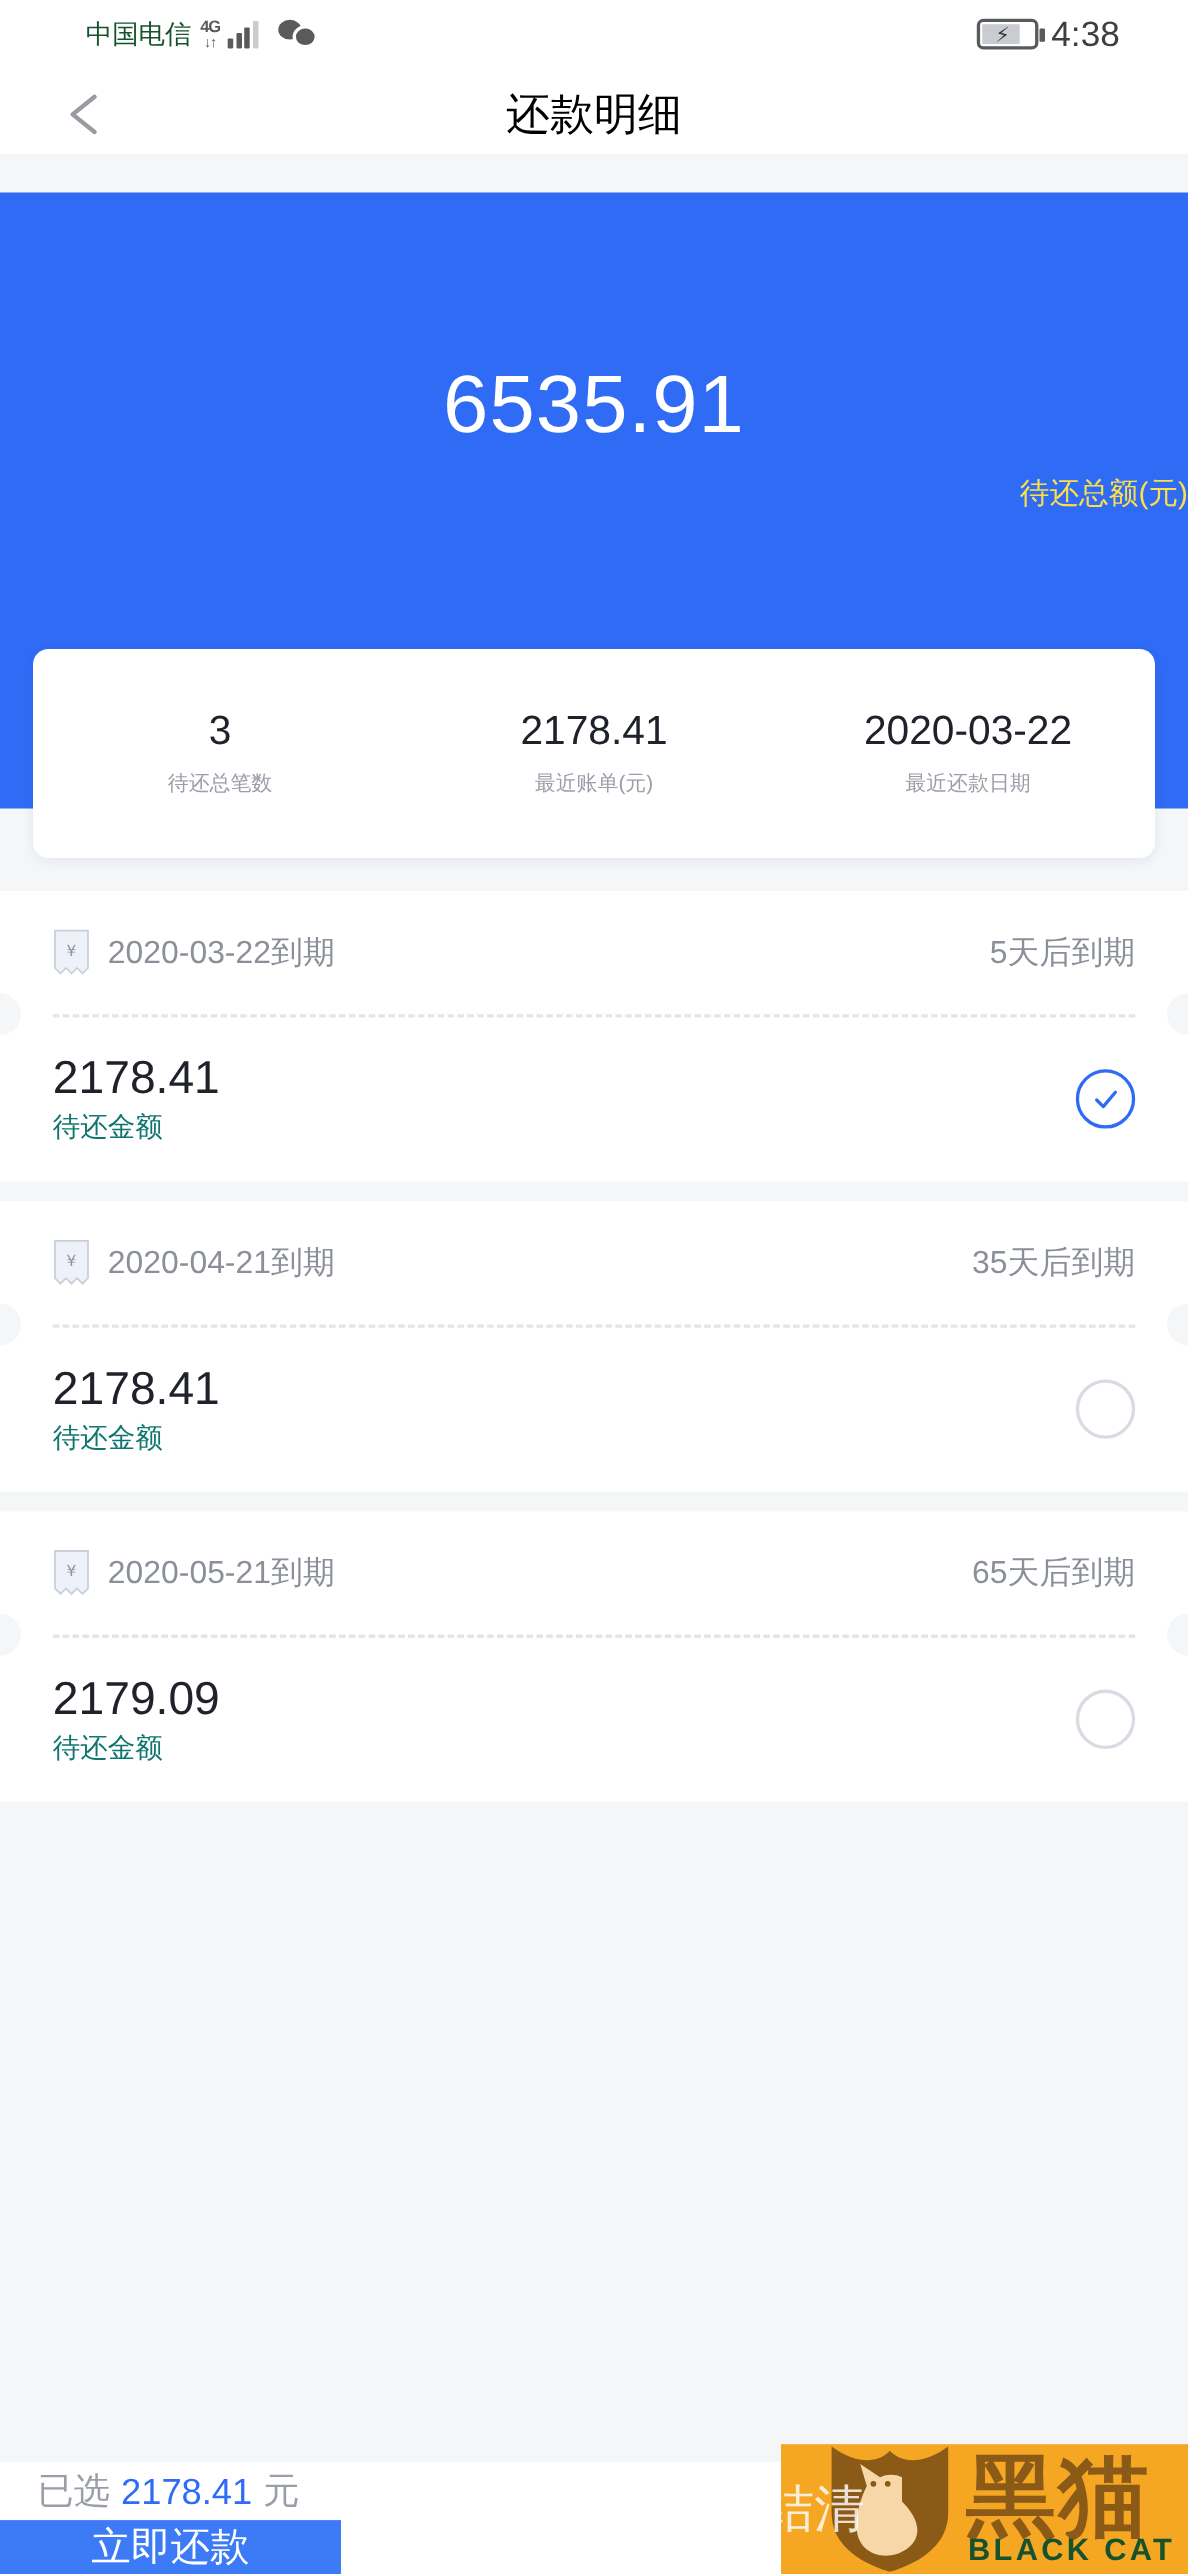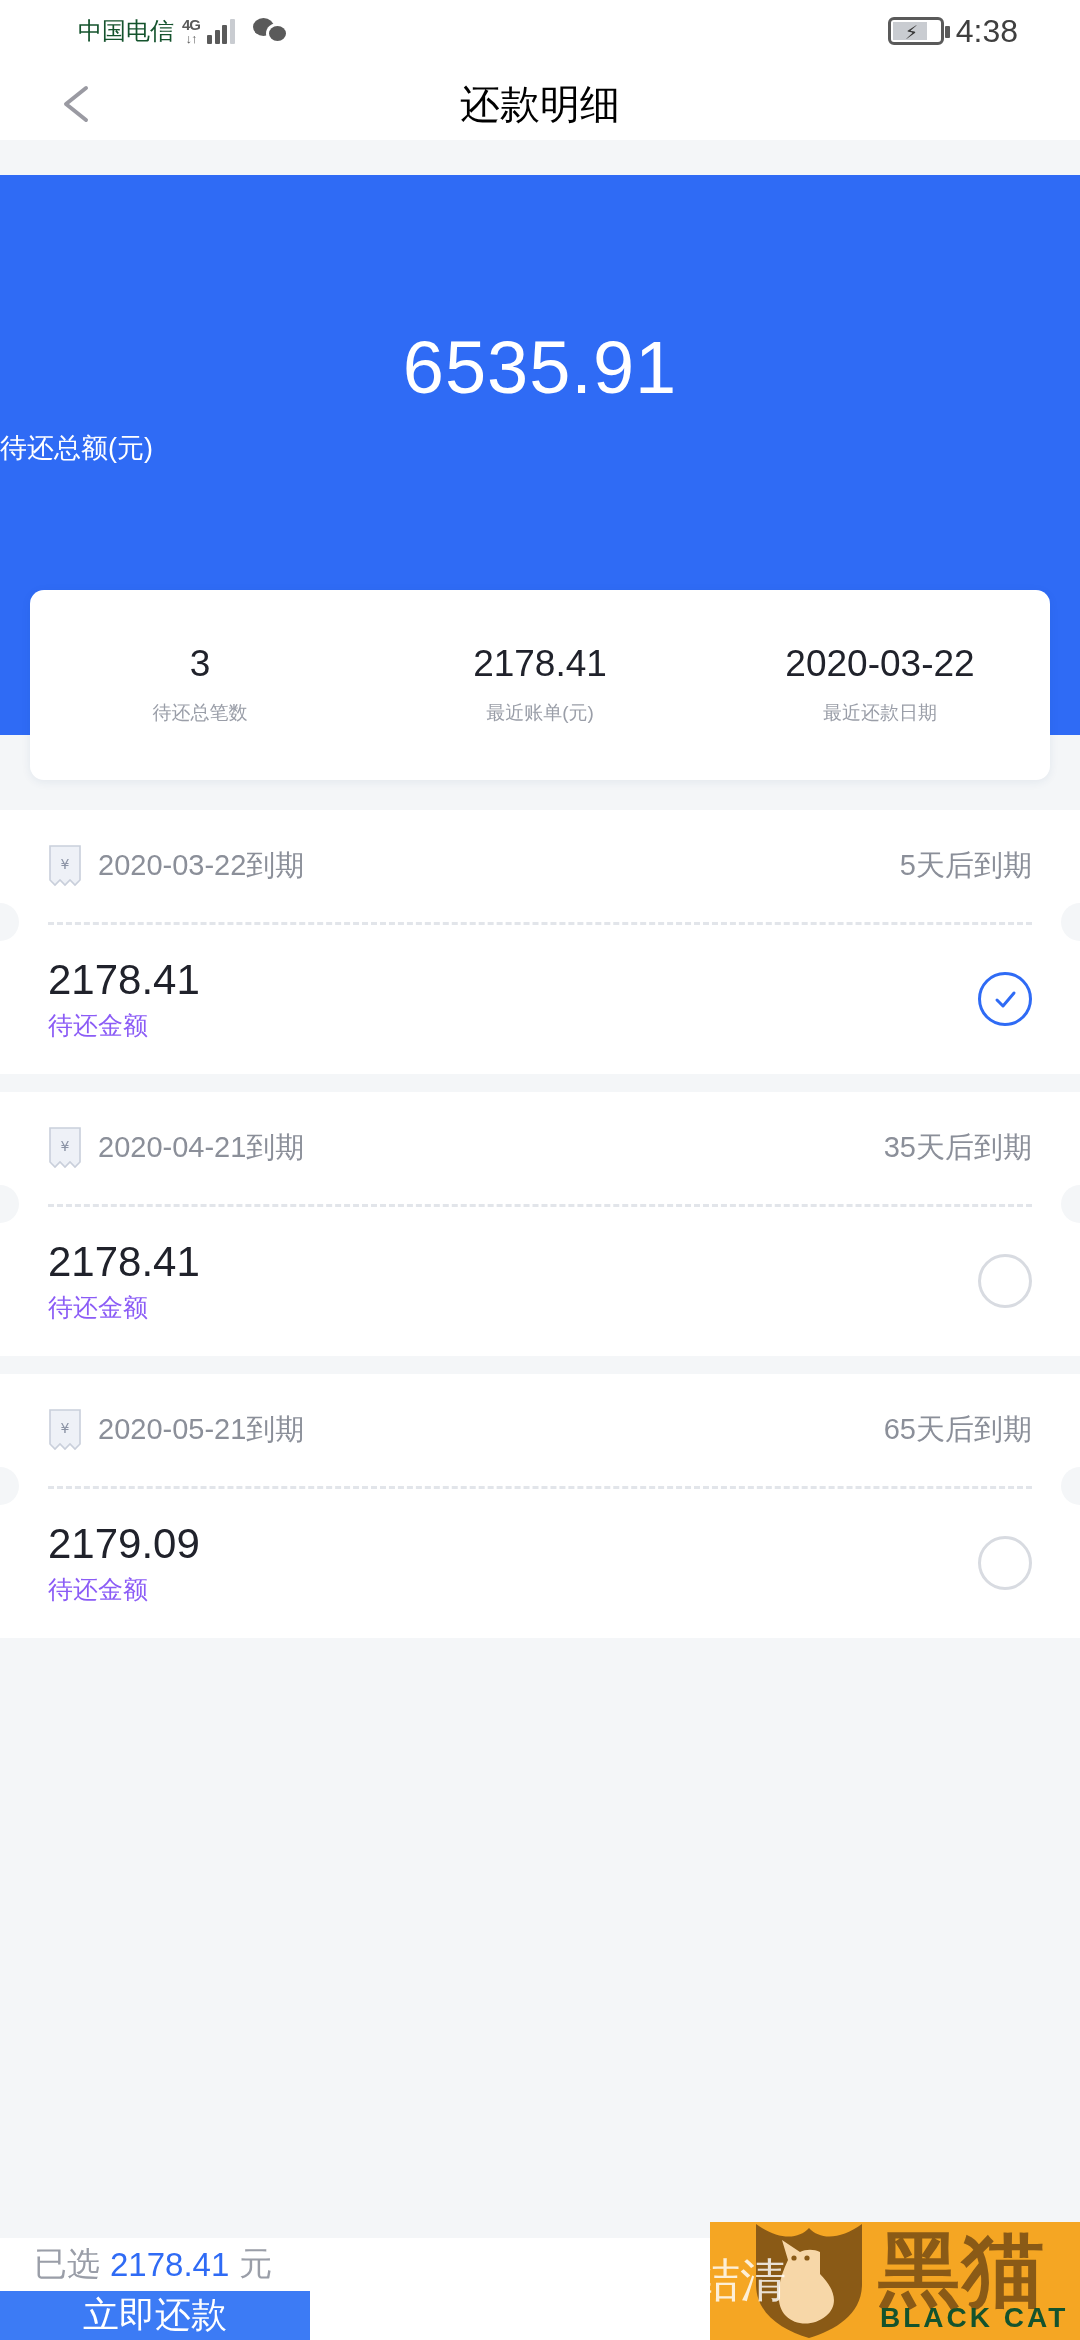--- a/index.html
+++ b/index.html
@@ -45,22 +45,22 @@
   .nav-back svg { display:block; }
   .nav-title {
     position:absolute; left:0; width:1080px; top:14px;
     text-align:center; font-size:40px; color:#000000; line-height:56px; font-weight:500;
   }
 
   
   .hero { position:absolute; top:140px; left:0; width:1080px; height:560px; background:#2f6bf5;margin-top:35px; }
   .hero-amount { position:absolute; top:150px; width:1080px; text-align:center;
      font-size:74px; color:#ffffff; letter-spacing:1px; }
-  .hero-label { position:absolute; top:255px; width:1080px; text-align:left;
-     font-size:27px; color:#ffffff; }
+  .hero-label { position:absolute; top:255px; width:1080px; text-align:right;
+     font-size:27px; color:#fde047; }
 
   
   .stats-card {
     position:absolute; top:590px; left:30px; width:1020px; height:190px;
     background:#ffffff; border-radius:14px;
     display:flex; align-items:center;
     box-shadow:0 2px 10px rgba(30,60,120,.08);
   }
   .stat { flex:1; text-align:center; }
   .stat .v { font-size:37px; color:#20222b; line-height:56px; }
@@ -84,21 +84,21 @@
   }
   .perf .notch-l, .perf .notch-r {
     position:absolute; top:-19px; width:38px; height:38px; border-radius:50%;
     background:#f4f6f8;
   }
   .perf .notch-l { left:-19px; }
   .perf .notch-r { right:-19px; }
   .bill-bot { position:relative; height:150px; display:flex; align-items:center; padding:0 48px; }
   .bill-amt-wrap { display:flex; flex-direction:column; justify-content:center; }
   .bill-amt { font-size:42px; color:#20222b; line-height:52px; }
-  .bill-amt-label { font-size:25px; color:#8b5cf6; line-height:38px; }
+  .bill-amt-label { font-size:25px; color:#0f766e; line-height:38px; }
   .check {
     margin-left:auto; width:54px; height:54px; border-radius:50%;
     border:3px solid #d8dbe1; background:#fff;
     display:flex; align-items:center; justify-content:center;
   }
   .check.on { border-color:#2f6bf5; }
   .check.on svg { display:block; }
   .check svg { display:none; }
 
   

